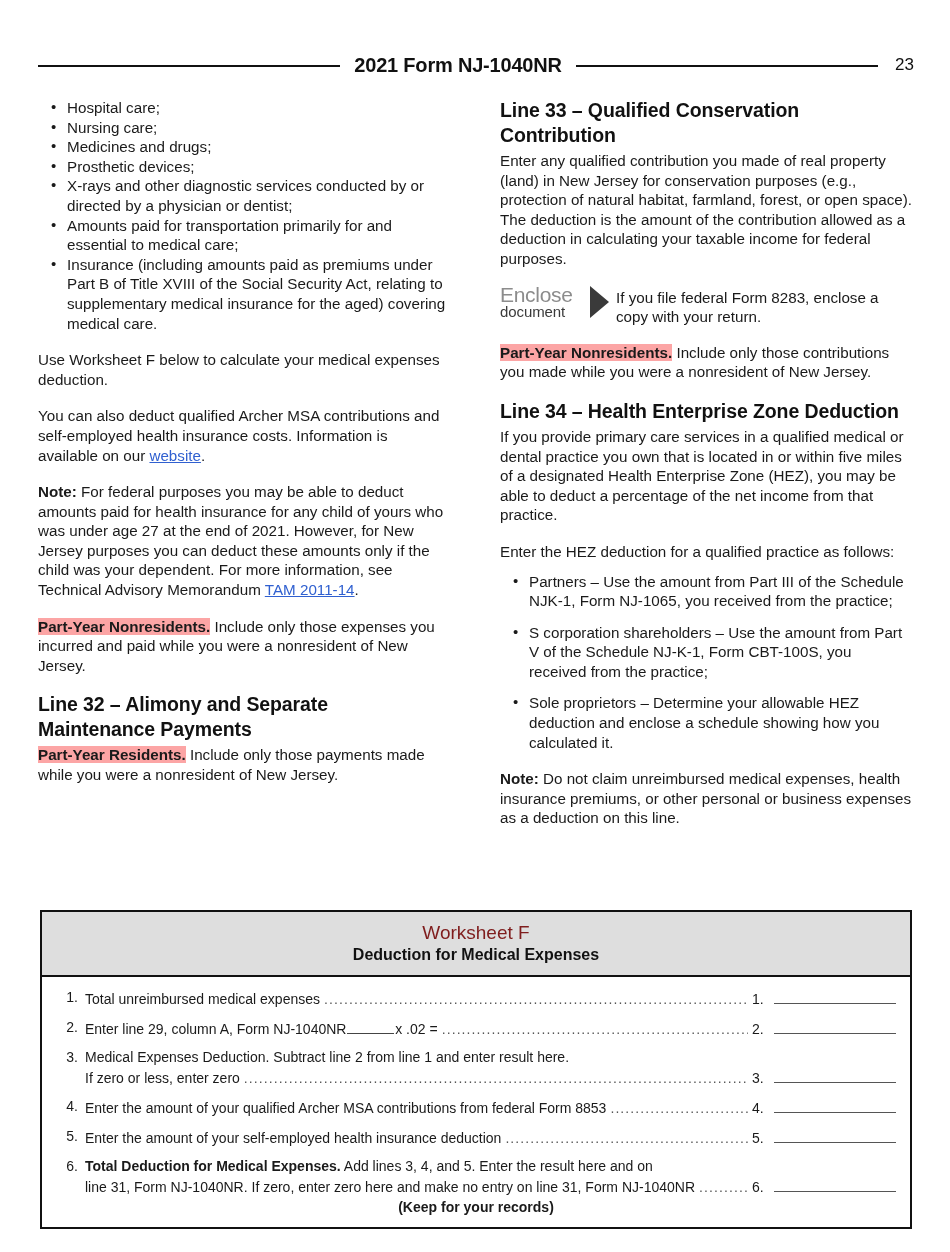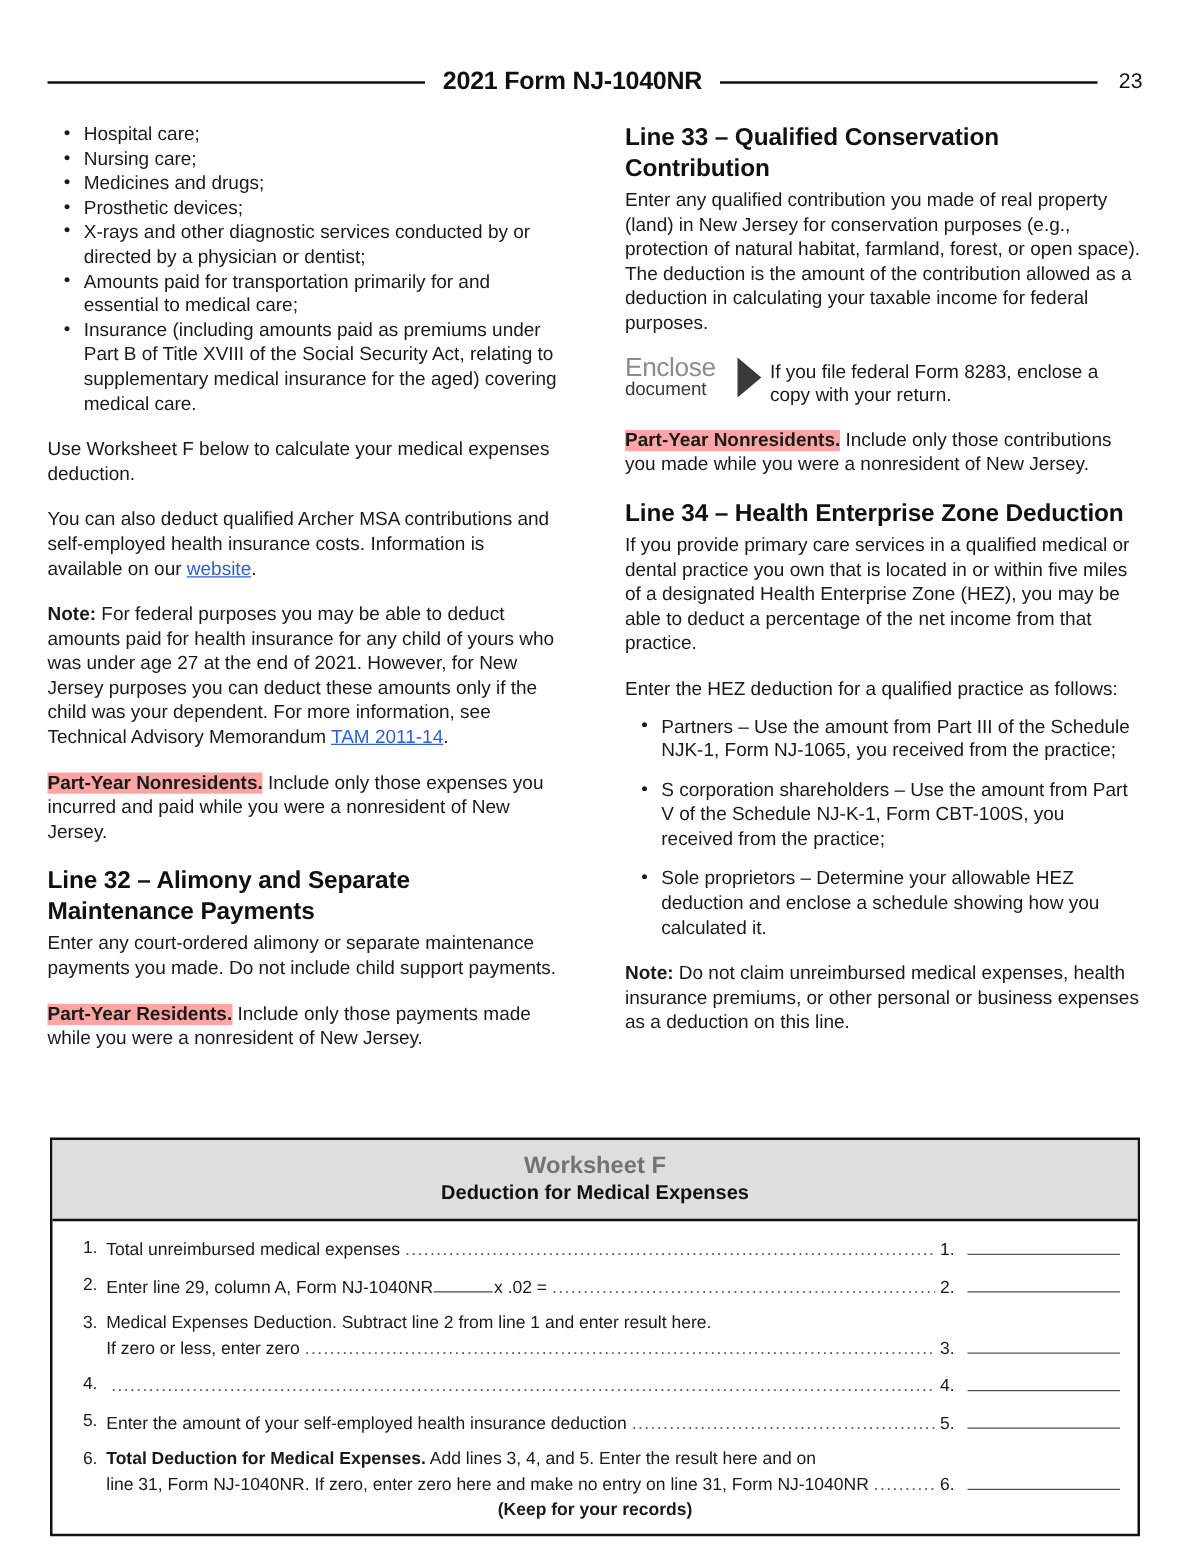--- a/index.html
+++ b/index.html
@@ -178,23 +178,23 @@
     background: #fff;
   }
   .ws-head {
     background: #dedede;
     border-bottom: 2px solid #111;
     text-align: center;
     padding: 9px 0 10px 0;
   }
   .ws-title {
     font-size: 19px;
-    font-weight: bold;
+    font-weight: normal;
     line-height: 23px;
-    color: #737373;
+    color: #7f1d1d;
   }
   .ws-sub {
     font-size: 16px;
     font-weight: bold;
     line-height: 21px;
     color: #111;
   }
   .ws-body {
     padding: 11px 14px 8px 14px;
   }
@@ -292,21 +292,20 @@
       <p class="para">Use Worksheet F below to calculate your medical expenses deduction.</p>
 
       <p class="para"><span>You can also deduct qualified Archer MSA contributions and self-employed health insurance costs. Information is available on our </span><a class="lnk" href="#">website</a><span>.</span></p>
 
       <p class="para"><span class="bold">Note:</span><span> For federal purposes you may be able to deduct amounts paid for health insurance for any child of yours who was under age 27 at the end of 2021. However, for New Jersey purposes you can deduct these amounts only if the child was your dependent. For more information, see Technical Advisory Memorandum </span><a class="lnk" href="#">TAM 2011-14</a><span>.</span></p>
 
       <p class="para"><span class="hl">Part-Year Nonresidents.</span><span> Include only those expenses you incurred and paid while you were a nonresident of New Jersey.</span></p>
 
       <h2 class="lineheading">Line 32 – Alimony and Separate Maintenance Payments</h2>
 
-      <p class="para">Enter any court-ordered alimony or separate maintenance payments you made. Do not include child support payments.</p>
 
       <p class="para"><span class="hl">Part-Year Residents.</span><span> Include only those payments made while you were a nonresident of New Jersey.</span></p>
 
     </div>
 
     <div class="col right">
 
       <h2 class="lineheading" style="margin-top:0;">Line 33 – Qualified Conservation Contribution</h2>
 
       <p class="para">Enter any qualified contribution you made of real property (land) in New Jersey for conservation purposes (e.g., protection of natural habitat, farmland, forest, or open space). The deduction is the amount of the contribution allowed as a deduction in calculating your taxable income for federal purposes.</p>
@@ -384,20 +383,21 @@
             <span class="ws-ansnum">3.</span>
             <span class="ws-blank"></span>
           </div>
         </div>
       </div>
 
       <div class="ws-row">
         <div class="ws-num">4.</div>
         <div class="ws-txt">
           <div class="ws-line1">
+            <span class="nowrap">Enter the amount of your qualified Archer MSA contributions from federal Form 8853</span>
             <span class="leader"></span>
             <span class="ws-ansnum">4.</span>
             <span class="ws-blank"></span>
           </div>
         </div>
       </div>
 
       <div class="ws-row">
         <div class="ws-num">5.</div>
         <div class="ws-txt">

